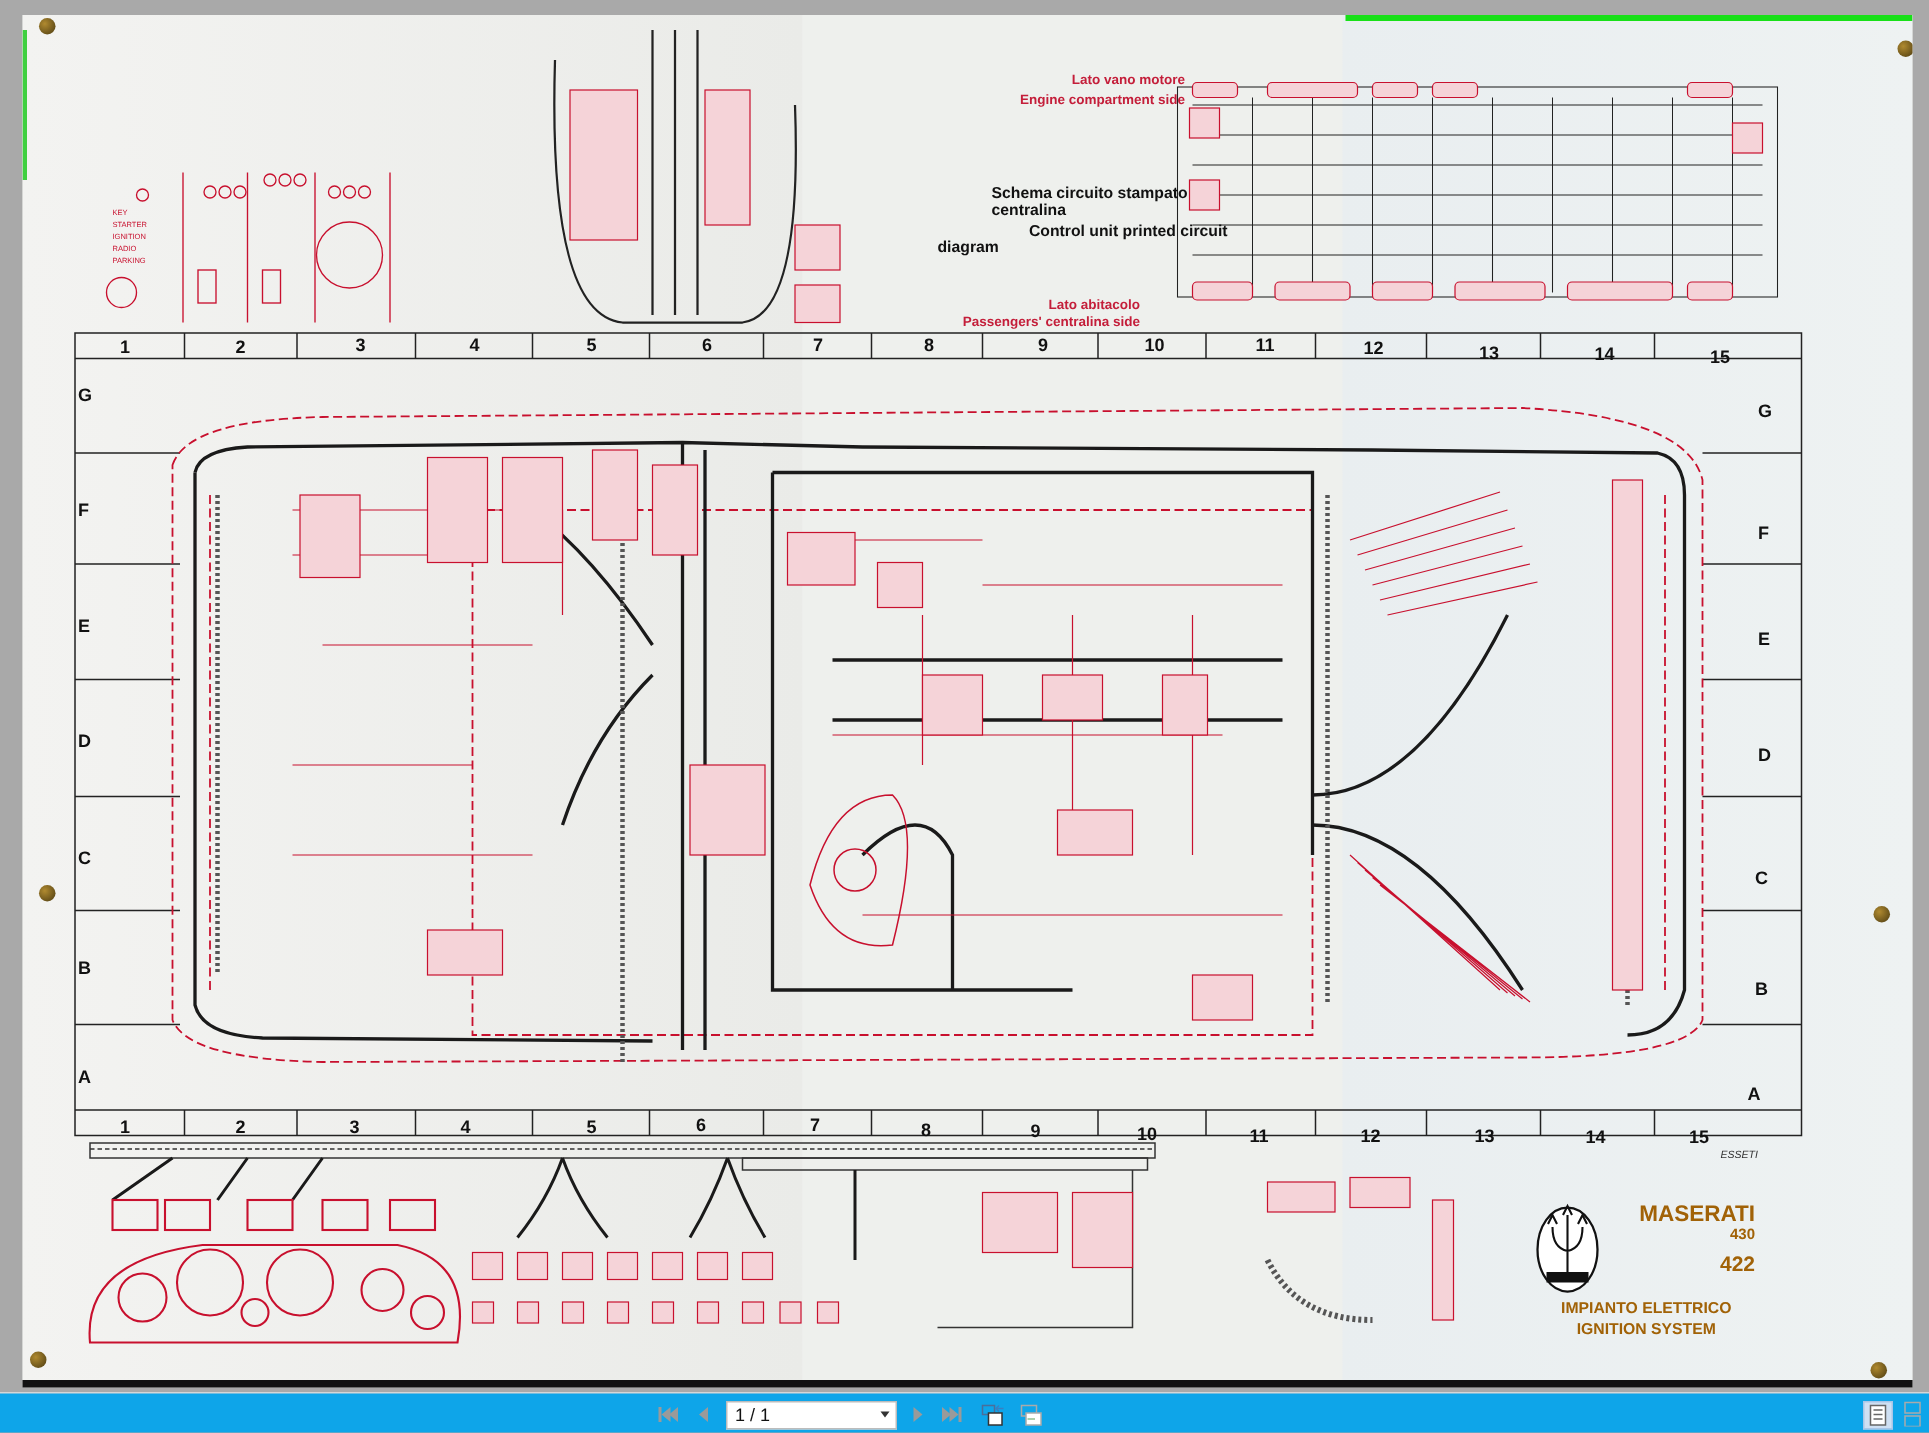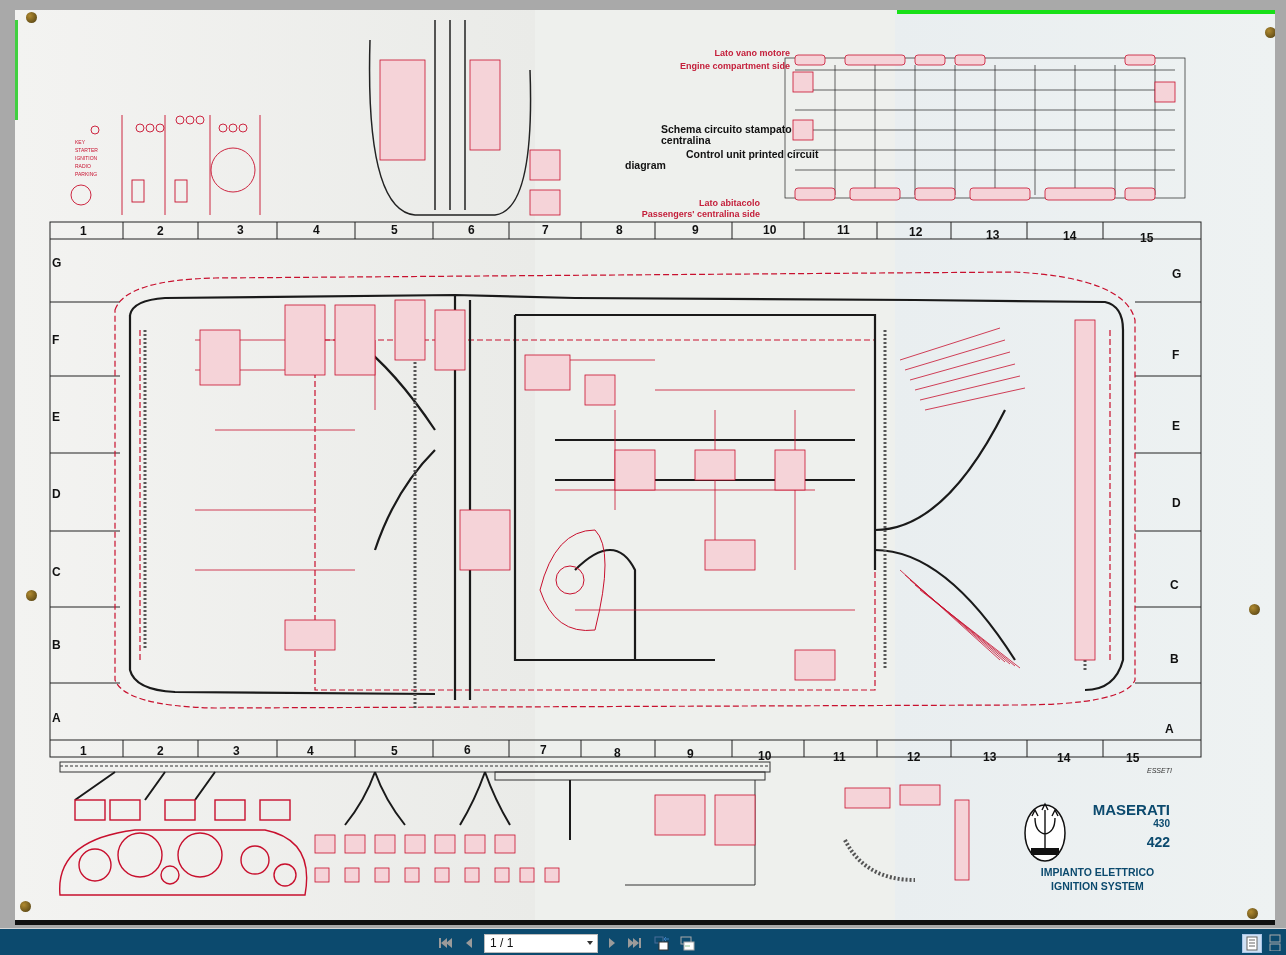--- a/index.html
+++ b/index.html
@@ -8,23 +8,23 @@
   #page { position: absolute; left: 15px; top: 10px; width: 1260px; height: 915px; background: #eeefec; overflow: hidden; border-bottom: 5px solid #111; }
   #page .sheen-l { position:absolute; left:0; top:0; width:520px; height:100%; background: linear-gradient(90deg, #f3f3f1 0%, #eaebe8 100%); }
   #page .sheen-m { position:absolute; left:520px; top:0; width:360px; height:100%; background: #eef0ed; }
   #page .sheen-r { position:absolute; left:880px; top:0; width:380px; height:100%; background: linear-gradient(90deg,#e9eef0,#eef2f2); }
   .green-top { position:absolute; left:882px; top:0; width:378px; height:4px; background:#18e018; }
   .green-left { position:absolute; left:0; top:10px; width:3px; height:100px; background:#40d040; }
   .pin { position:absolute; width:11px; height:11px; border-radius:50%; background: radial-gradient(circle at 35% 35%, #b08a30, #4a3a10); }
   .grid-label { position:absolute; font-weight:bold; font-size:12px; color:#111; }
   .red-text { position:absolute; font-weight:bold; font-size:9px; color:#c41e3a; text-align:right; }
   .black-text { position:absolute; font-weight:bold; font-size:10.5px; color:#111; line-height:12px; }
-  .brand { position:absolute; font-weight:bold; color:#0c4a6e; text-align:right; }
+  .brand { position:absolute; font-weight:bold; color:#a16207; text-align:right; }
   .diagram-svg { position:absolute; left:0; top:0; }
-  #toolbar { position:absolute; left:0; top:928px; width:1286px; height:27px; background:#0c4a6e; border-top:1px solid #d6d6d6; }
+  #toolbar { position:absolute; left:0; top:928px; width:1286px; height:27px; background:#0ea5e9; border-top:1px solid #d6d6d6; }
   .tb-btn { position:absolute; top:6px; width:16px; height:16px; display:flex; align-items:center; justify-content:center; color:#8a8a8a; font-size:11px; cursor:pointer; }
   .page-select { position:absolute; left:484px; top:5px; width:114px; height:19px; background:#fff; border:1px solid #bcbcbc; font-size:12px; color:#111; padding:1px 0 0 5px; }
   .page-select .arrow { position:absolute; right:4px; top:6px; width:0; height:0; border-left:3px solid transparent; border-right:3px solid transparent; border-top:4px solid #333; }
   .view-btn { position:absolute; top:5px; width:20px; height:19px; }
   .view-btn.active { background:#cfe0f3; border:1px solid #a9c6e8; }
 </style>
 </head>
 <body>
 
 <div id="viewer">

